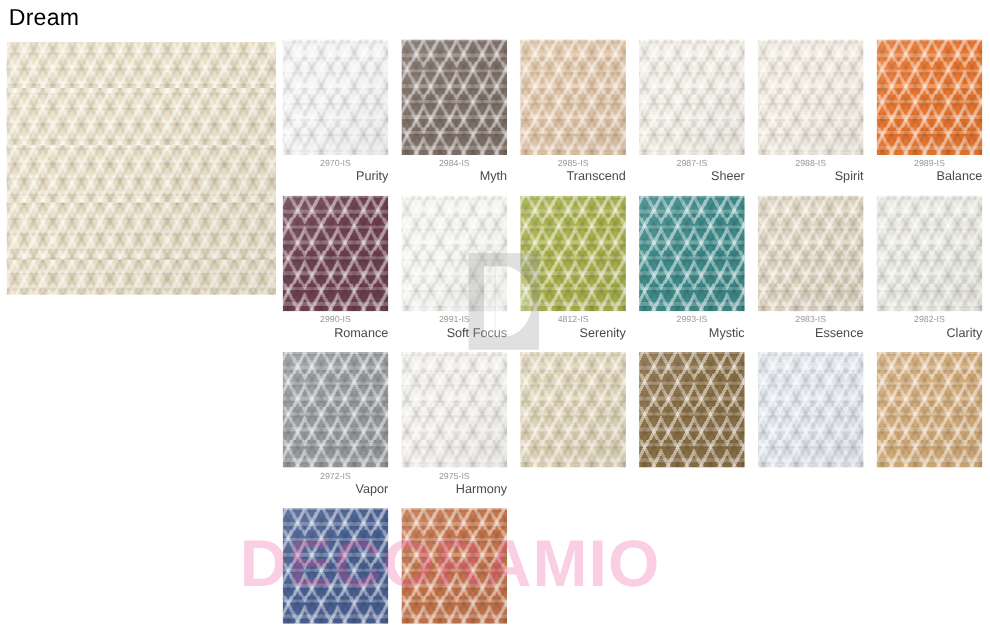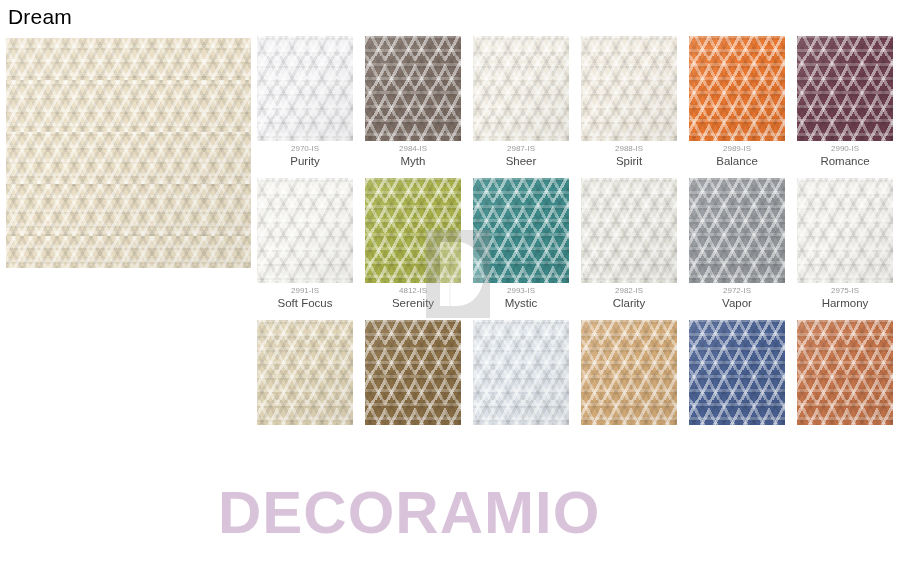--- a/index.html
+++ b/index.html
@@ -93,21 +93,21 @@
   }
   .swatch-code {
     margin-top: 3px;
     text-align: center;
     font-size: 8px;
     color: #9a9a9a;
     line-height: 10px;
     font-family: "Liberation Sans", sans-serif;
   }
   .swatch-name {
-    text-align: center;
+    text-align: right;
     font-size: 11.5px;
     color: #4a4a4a;
     line-height: 14px;
     font-family: "Liberation Sans", sans-serif;
   }
 
   
   #watermark-text {
     position: absolute;
     left: 218px;
@@ -165,20 +165,31 @@
           <div class="relief"></div>
           <div class="sheen"></div>
         </div>
       </div>
       <div class="swatch-code">2984-IS</div>
       <div class="swatch-name">Myth</div>
     </div>
     <div class="swatch-cell">
       <div class="swatch-img">
         <div class="tex">
+          <div class="base" style="background: rgb(225, 197, 166);"></div>
+          <div class="relief"></div>
+          <div class="sheen"></div>
+        </div>
+      </div>
+      <div class="swatch-code">2985-IS</div>
+      <div class="swatch-name">Transcend</div>
+    </div>
+    <div class="swatch-cell">
+      <div class="swatch-img">
+        <div class="tex">
           <div class="base" style="background: rgb(240, 236, 226);"></div>
           <div class="relief"></div>
           <div class="sheen"></div>
         </div>
       </div>
       <div class="swatch-code">2987-IS</div>
       <div class="swatch-name">Sheer</div>
     </div>
     <div class="swatch-cell">
       <div class="swatch-img">
@@ -242,20 +253,31 @@
           <div class="relief"></div>
           <div class="sheen"></div>
         </div>
       </div>
       <div class="swatch-code">2993-IS</div>
       <div class="swatch-name">Mystic</div>
     </div>
     <div class="swatch-cell">
       <div class="swatch-img">
         <div class="tex">
+          <div class="base" style="background: rgb(221, 210, 190);"></div>
+          <div class="relief"></div>
+          <div class="sheen"></div>
+        </div>
+      </div>
+      <div class="swatch-code">2983-IS</div>
+      <div class="swatch-name">Essence</div>
+    </div>
+    <div class="swatch-cell">
+      <div class="swatch-img">
+        <div class="tex">
           <div class="base" style="background: rgb(231, 230, 222);"></div>
           <div class="relief"></div>
           <div class="sheen"></div>
         </div>
       </div>
       <div class="swatch-code">2982-IS</div>
       <div class="swatch-name">Clarity</div>
     </div>
     <div class="swatch-cell">
       <div class="swatch-img">
@@ -328,21 +350,21 @@
       <div class="swatch-img">
         <div class="tex">
           <div class="base" style="background: rgb(196, 116, 74);"></div>
           <div class="relief"></div>
           <div class="sheen"></div>
         </div>
       </div>
     </div>
   </div>
 
-<div id="watermark-text" style="color: #701a75; opacity: 0.26;">DECORAMIO</div>
+<div id="watermark-text" style="color: #ec4899; opacity: 0.26;">DECORAMIO</div>
 
 <div id="watermark-logo">
   <svg viewBox="0 0 68 92" width="68" height="92" aria-hidden="true">
     <rect x="2" y="2" width="64" height="88" fill="#9b9b9b"></rect>
     <path d="M16 14 h18 a26 32 0 0 1 0 64 H16 z" fill="#ffffff"></path>
     <path d="M26 14 v64" stroke="#d9d9d9" stroke-width="1.5" fill="none"></path>
   </svg>
 </div>
 
 </body></html>

